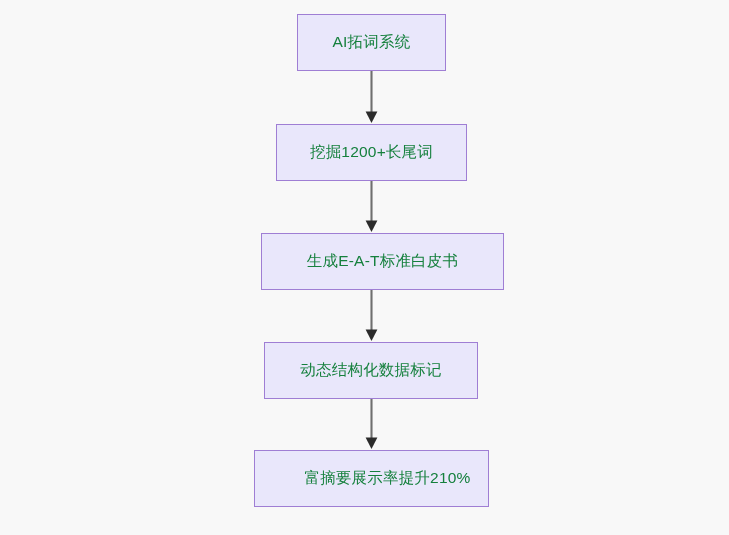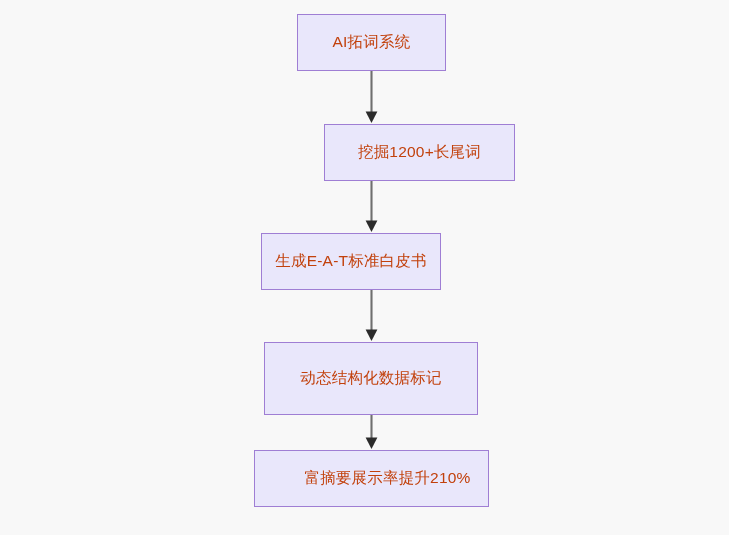--- a/index.html
+++ b/index.html
@@ -23,32 +23,32 @@
     position: absolute;
     box-sizing: border-box;
     background: #e9e7fb;
     border: 1.6px solid #9f7ed4;
     display: flex;
     align-items: center;
     justify-content: center;
     text-align: center;
   }
   .flow-node-label {
-    color: #c2410c;
+    color: #15803d;
     font-size: 15.5px;
     line-height: 1.2;
     letter-spacing: 0.2px;
     white-space: nowrap;
     font-family: "Liberation Sans", "DejaVu Sans", sans-serif;
   }
   
   .node-0 { left: 297px; top: 14px;  width: 149px; height: 57px; }
-  .node-1 { left: 276px; top: 124px; width: 191px; height: 57px; margin-left: 48px; }
-  .node-2 { left: 261px; top: 233px; width: 180px; height: 57px; }
-  .node-3 { left: 264px; top: 342px; width: 214px; height: 73px; }
+  .node-1 { left: 276px; top: 124px; width: 191px; height: 57px; }
+  .node-2 { left: 261px; top: 233px; width: 243px; height: 57px; }
+  .node-3 { left: 264px; top: 342px; width: 214px; height: 57px; }
   .node-4 { left: 254px; top: 450px; width: 235px; height: 57px; padding-left: 32px; }
 
   .flow-edge {
     position: absolute;
     left: 0;
     top: 0;
     width: 729px;
     height: 535px;
     pointer-events: none;
   }

